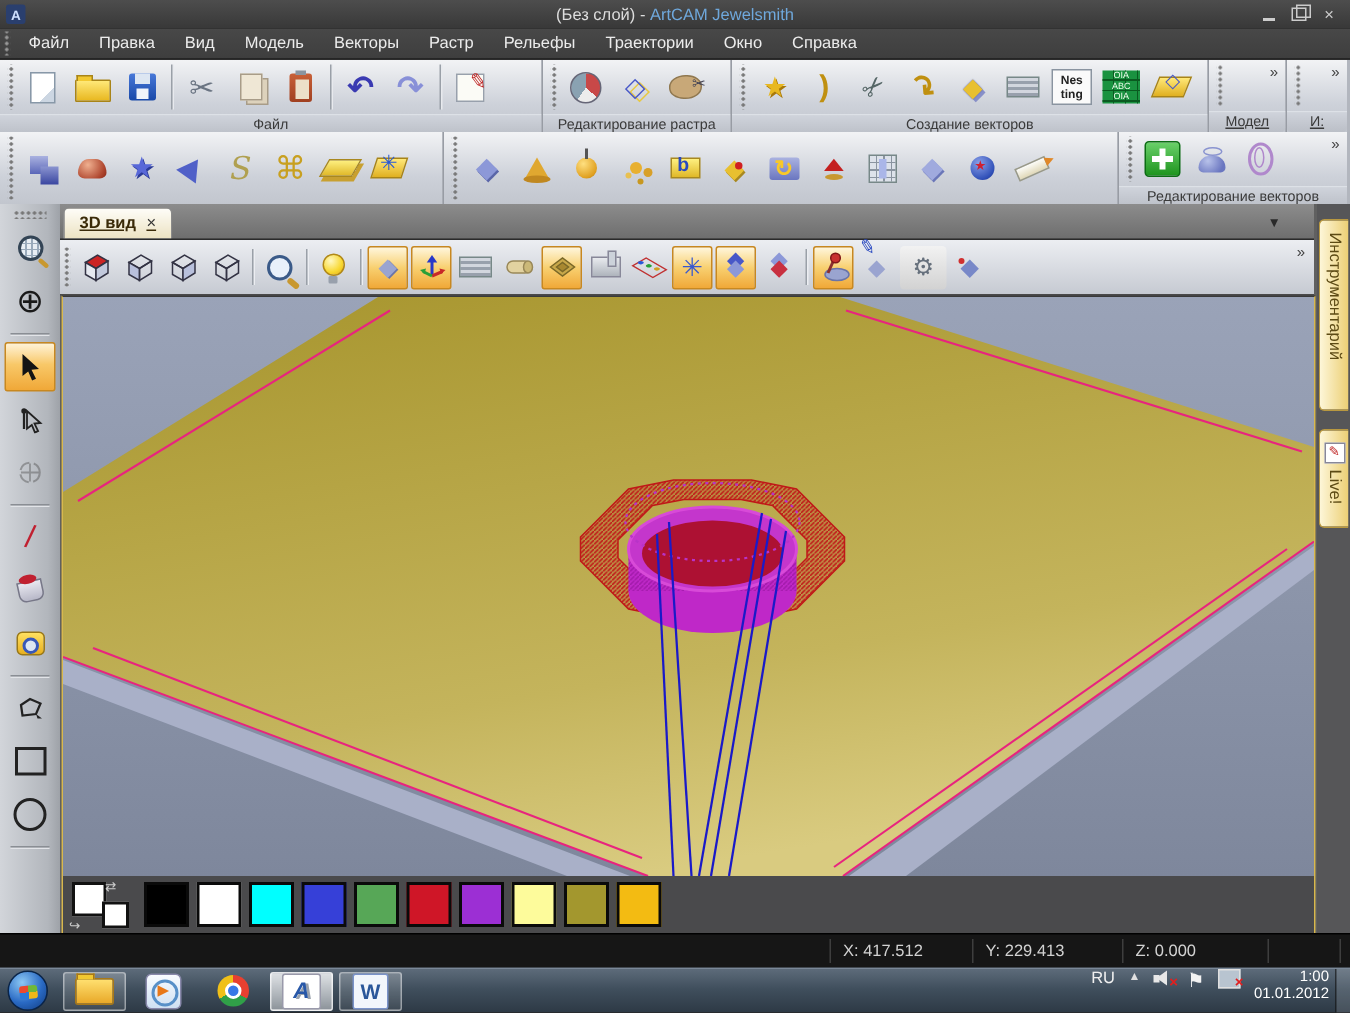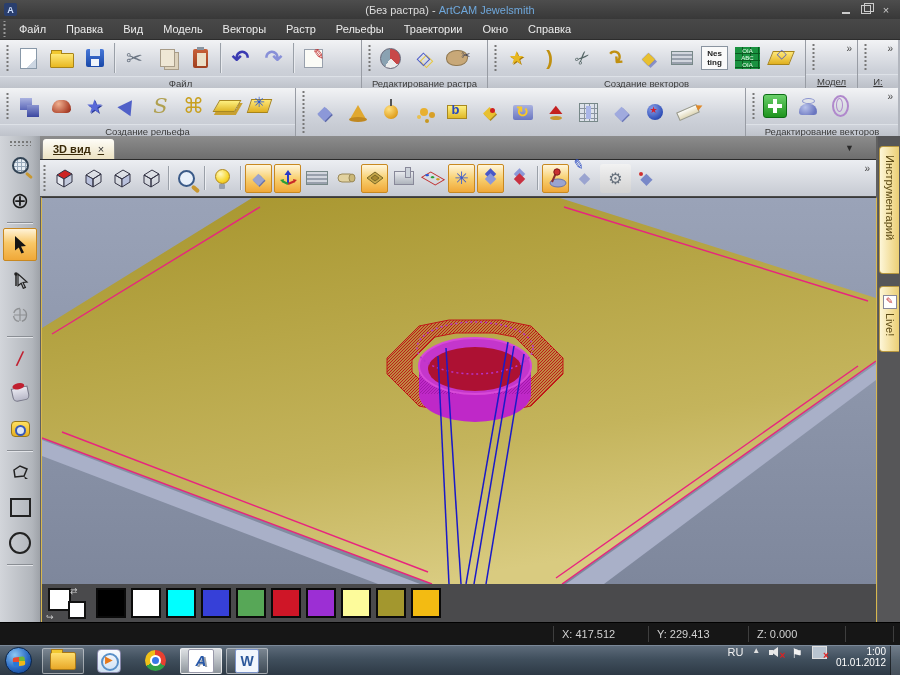--- a/index.html
+++ b/index.html
@@ -238,21 +238,21 @@
   .showdesk{width:9px;height:30px;border-left:1px solid rgba(0,0,0,.6);background:rgba(255,255,255,.12);margin-right:0 !important;}
 
   .cursvg{display:block;}
 </style>
 </head>
 <body>
 
 <div class="abs titlebar">
   <div class="appicon">A</div>
   <div class="titletext">
-    <span>(Без растра) -</span>
+    <span>(Без слой) -</span>
     <span class="app">ArtCAM Jewelsmith</span>
   </div>
   <div class="winbtns">
     <div class="winbtn">
         <span class="ic-min"></span>
       </div>
     <div class="winbtn">
         <span class="ic-restore"></span>
       </div>
     <div class="winbtn">×</div>
@@ -385,21 +385,20 @@
         </span>
       <span class="tbtn g-s">S</span>
       <span class="tbtn g-knot">⌘</span>
       <span class="tbtn">
           <span class="i-layer"></span>
         </span>
       <span class="tbtn">
           <span class="i-texstar"></span>
         </span>
     </div>
-    <div class="glabel">Создание рельефа</div>
   </div>
 
   <div class="group" style="width:450px">
     <div class="gicons">
       <span class="handle light"></span>
       <span class="tbtn g-pdia">◆</span>
       <span class="tbtn">
           <span class="i-cone"></span>
         </span>
       <span class="tbtn">

